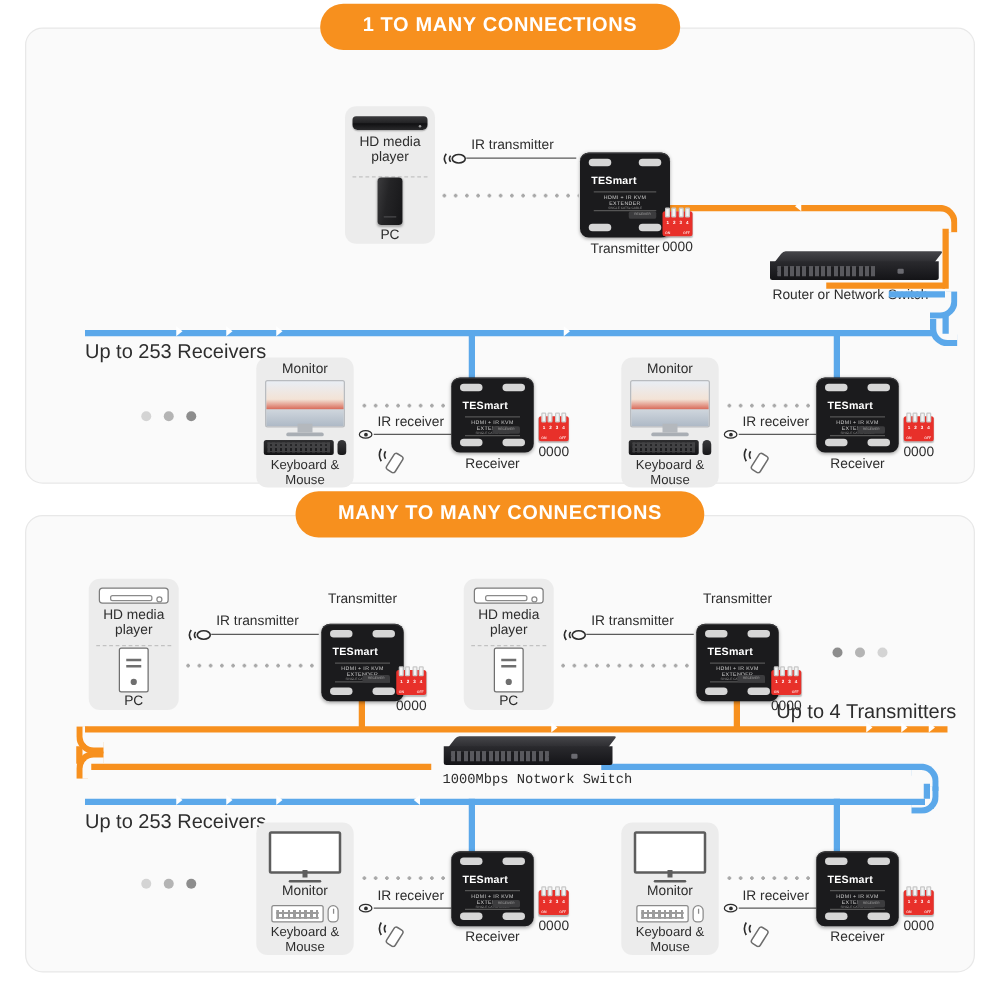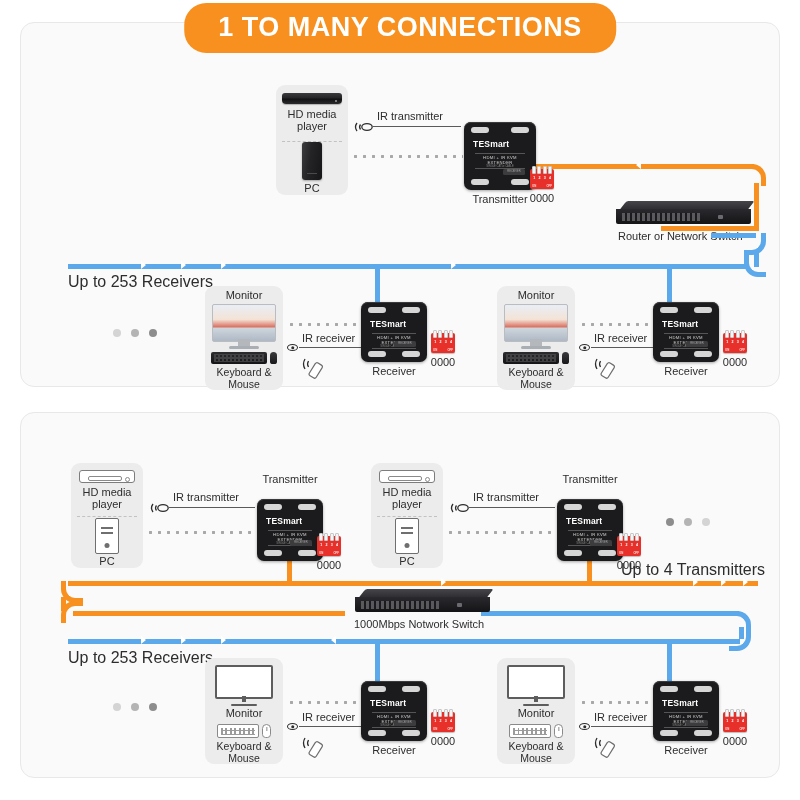--- a/index.html
+++ b/index.html
@@ -19,21 +19,21 @@
     border-radius: 14px;
   }
   #panel-1 { left: 20px; top: 22px; width: 760px; height: 365px; }
   #panel-2 { left: 20px; top: 412px; width: 760px; height: 366px; }
 
   .panel-title {
     position: absolute;
     top: -20px; left: 50%; transform: translateX(-50%);
     background: #f7901e;
     color: #ffffff;
-    font-size: 27px;
+    font-size: 16px;
     font-weight: bold;
     letter-spacing: .5px;
     white-space: nowrap;
     padding: 9px 34px 10px;
     border-radius: 22px;
     z-index: 30;
   }
 
   
   .card {
@@ -546,20 +546,21 @@
             <b>ON</b>
             <b>OFF</b>
           </span>
       </div>
       <span class="code">0000</span>
     </div>
   </div>
 
   <div class="panel" id="panel-2">
 
+    <div class="panel-title">MANY TO MANY CONNECTIONS</div>
 
     <div class="card" style="left:50px; top:50px; width:72px; height:105px; padding-top:7px;">
       <div class="mp-line"></div>
       <div class="lbl" style="margin-top:4px;">HD media
 player</div>
       <div class="divider-dashed" style="top:53px;"></div>
       <div class="pc-line" style="margin-top:8px;">
         <span class="bar b1"></span>
           <span class="bar b2"></span>
           <span class="dot"></span>
@@ -692,21 +693,21 @@
     <div class="corner o tl-r" style="left:40px; top:188px; width:22px; height:22px;"></div>
     <div class="ln h orange" style="left:52px; top:198px; width:272px;"></div>
 
     <div class="netsw" style="left:334px; top:176px;">
       <div class="top"></div>
       <div class="front">
         <span class="ports"></span>
         <span class="led"></span>
       </div>
     </div>
-    <div class="netsw-caption" style="left:333px; top:205px;">1000Mbps Notwork Switch</div>
+    <div class="netsw-caption" style="left:333px; top:205px;font-family:Liberation Mono, monospace;">1000Mbps Notwork Switch</div>
 
     <div class="ln h blue" style="left:460px; top:198px; width:258px;"></div>
     <div class="corner b tr-r" style="left:708px; top:198px; width:22px; height:22px;"></div>
     <div class="ln v blue" style="left:718px; top:214px; height:12px;"></div>
     <div class="corner b br-r" style="left:708px; top:216px; width:22px; height:22px;"></div>
     <div class="ln h blue" style="left:47px; top:226px; width:672px;"></div>
     <div class="chev left" style="left:310px; top:222.5px;"></div>
     <div class="chev right" style="left:120px; top:222.5px;"></div>
     <div class="chev right" style="left:160px; top:222.5px;"></div>
     <div class="chev right" style="left:200px; top:222.5px;"></div>

